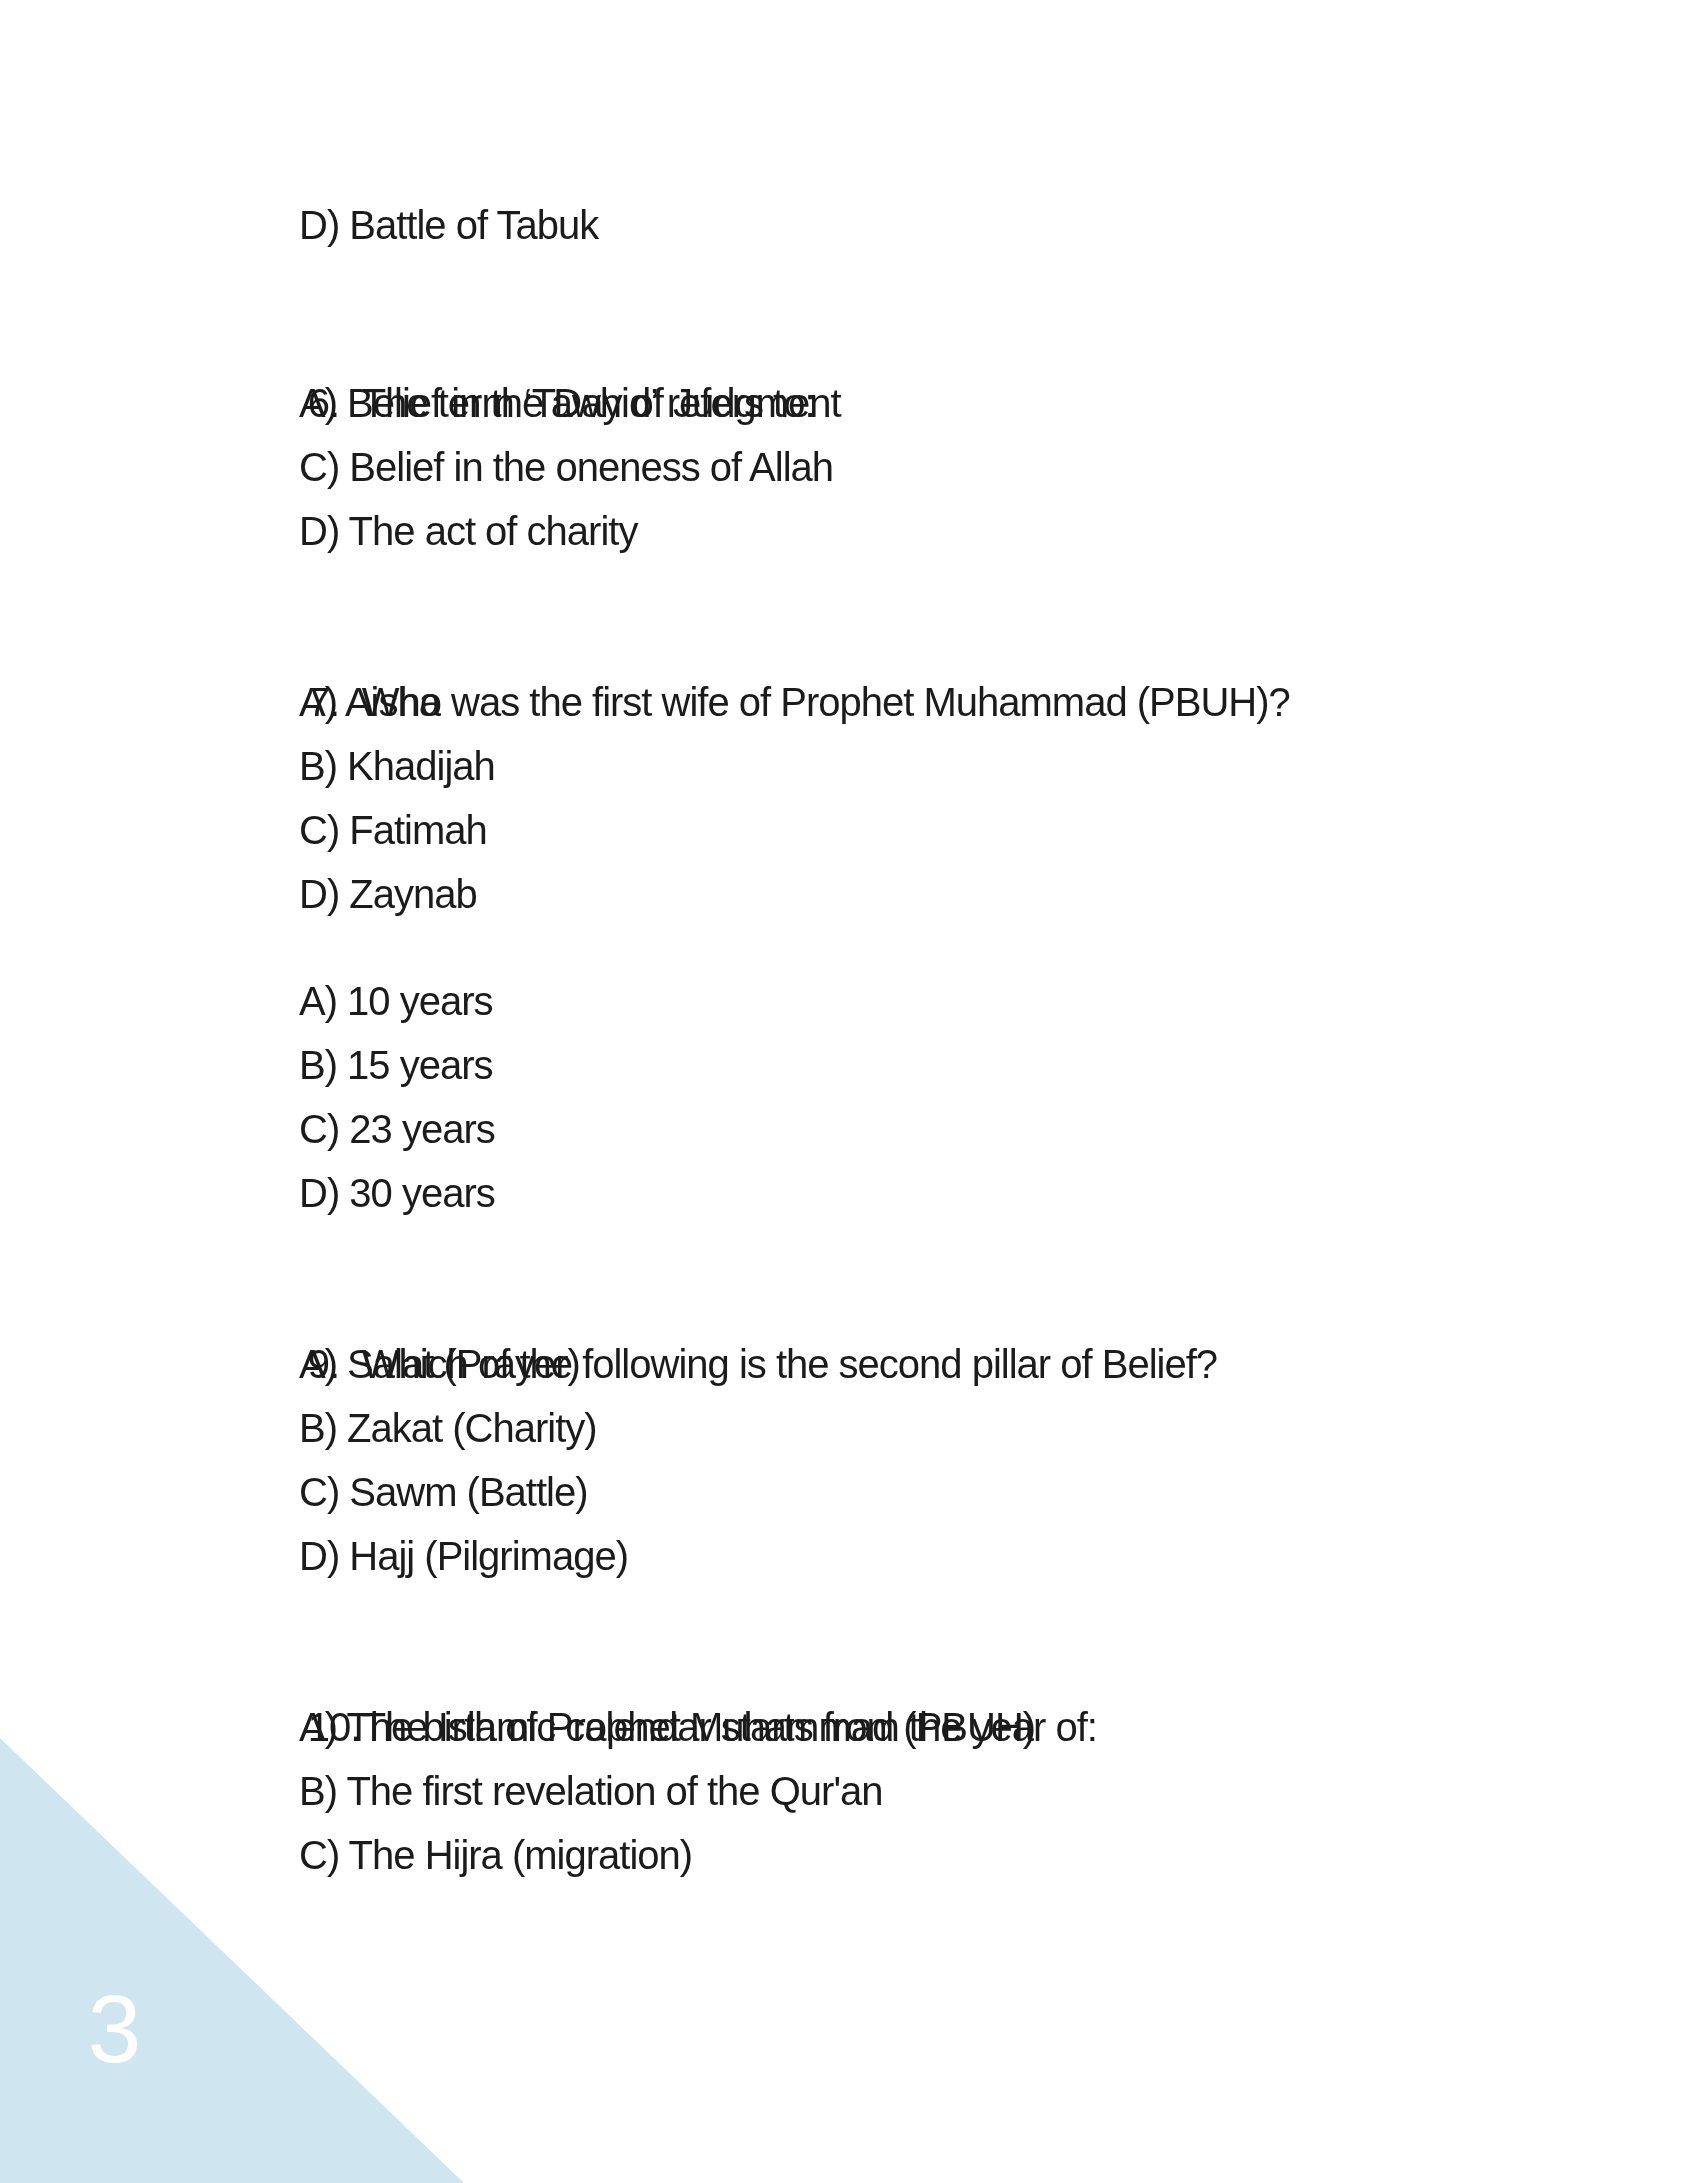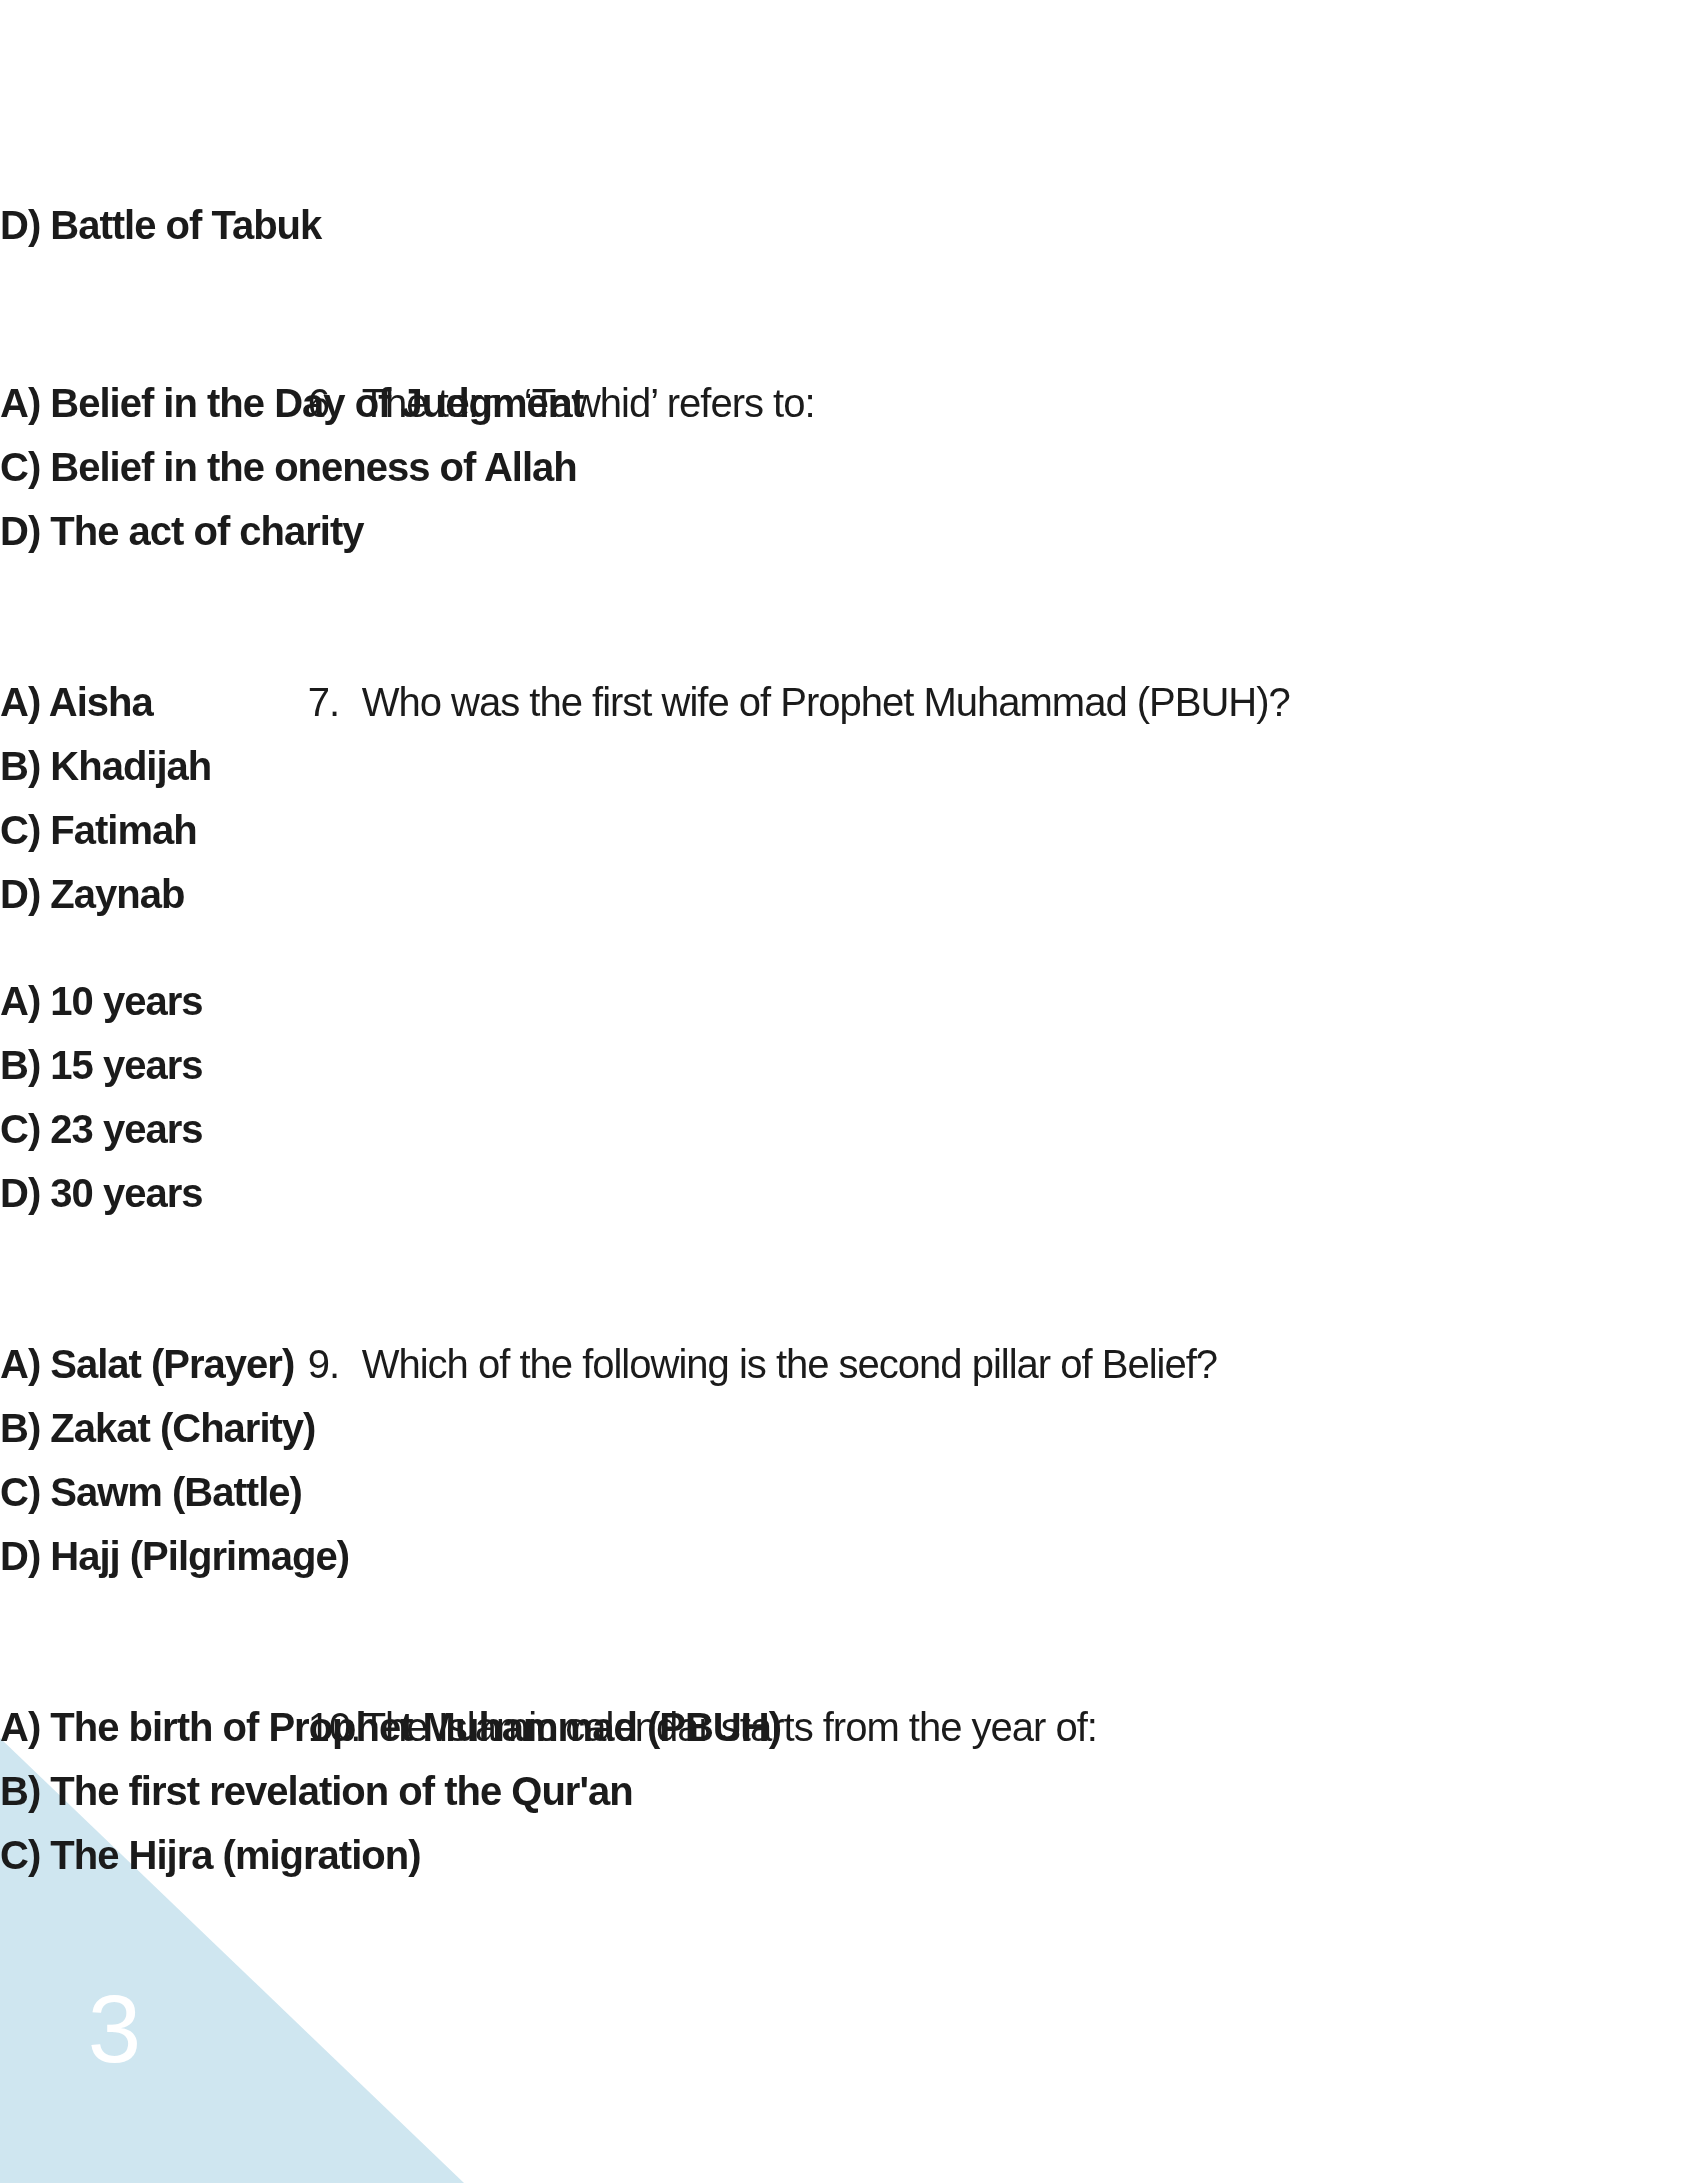--- a/index.html
+++ b/index.html
@@ -23,21 +23,21 @@
     z-index: 3;
     font-size: 40px;
     letter-spacing: -1px;
   }
   .line {
     height: 64px;
     line-height: 64px;
     white-space: pre;
   }
   .option-line {
-    font-weight: bold;
+    padding-left: 299px;
   }
   .question-line {
     padding-left: 247px;
   }
   .q-num {
     display: inline-block;
     min-width: 54px;
   }
   .question-block {
     margin-top: 43px;

